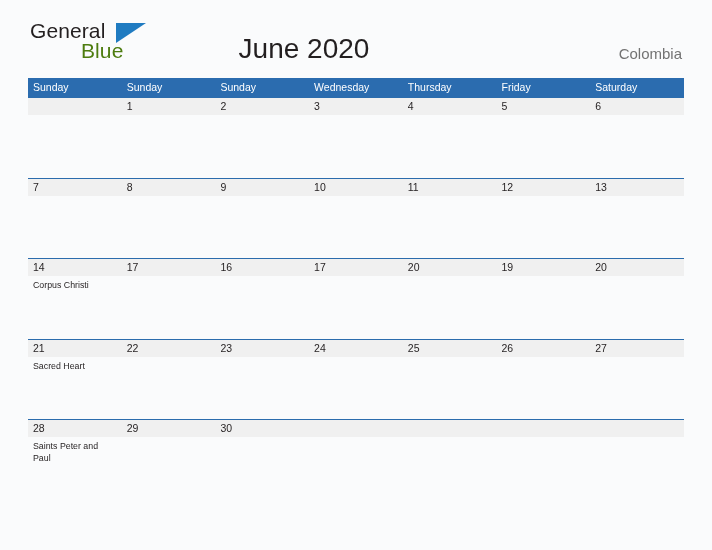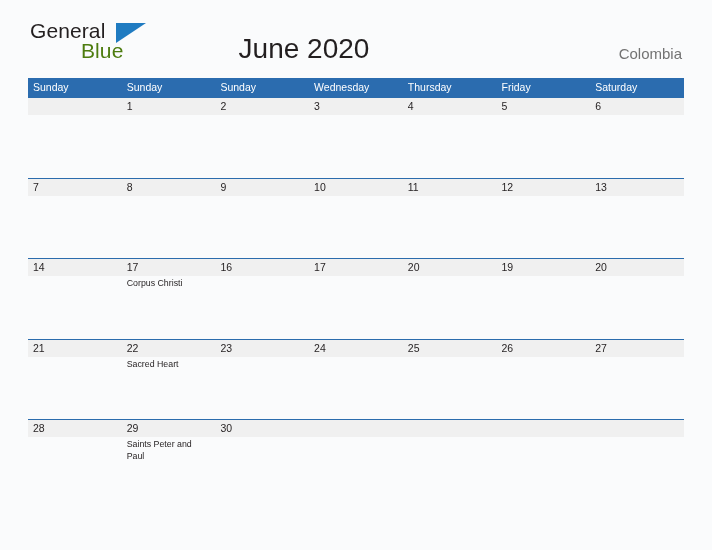--- a/index.html
+++ b/index.html
@@ -117,20 +117,21 @@
     width: 93.71px;
     font-size: 10.5px;
     color: #231f20;
     line-height: 17px;
     padding-left: 5px;
     box-sizing: border-box;
   }
   .event-strip {
     display: flex;
     height: 62px;
+    flex-direction: column;
   }
   .event-cell {
     width: 93.71px;
     padding: 2px 6px 0 5px;
     box-sizing: border-box;
     font-size: 8.8px;
     line-height: 11.5px;
     color: #231f20;
   }
 </style>

